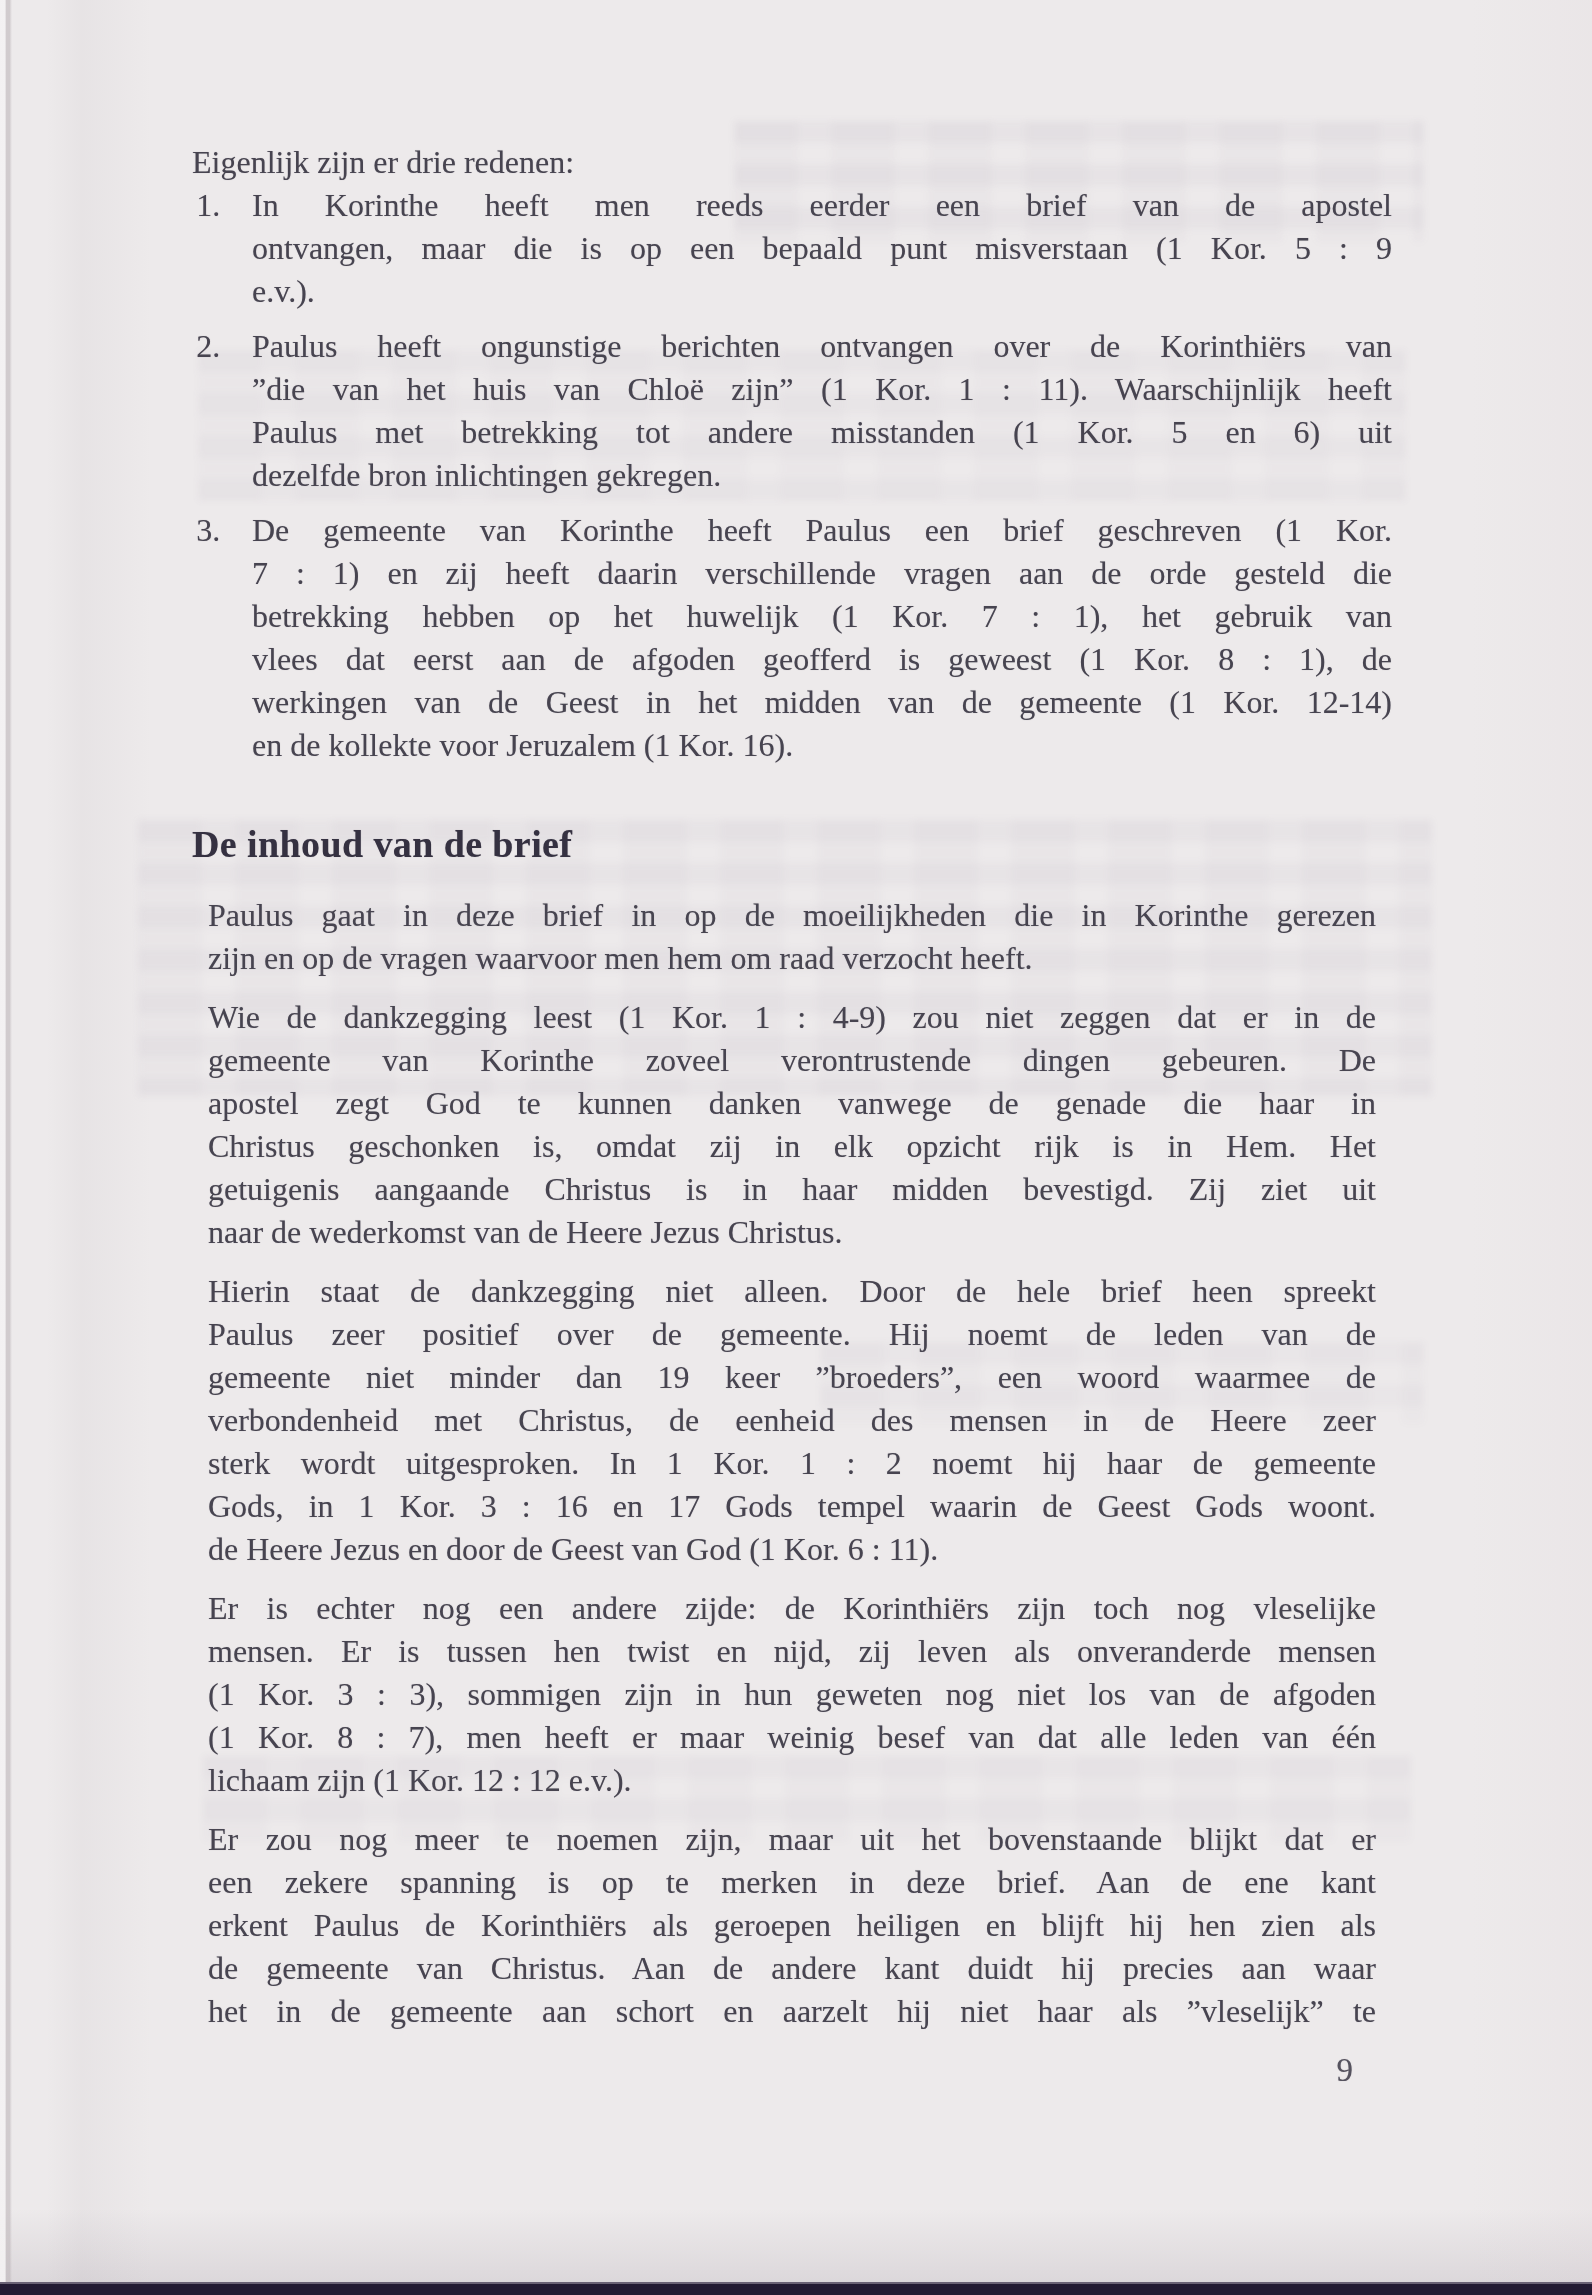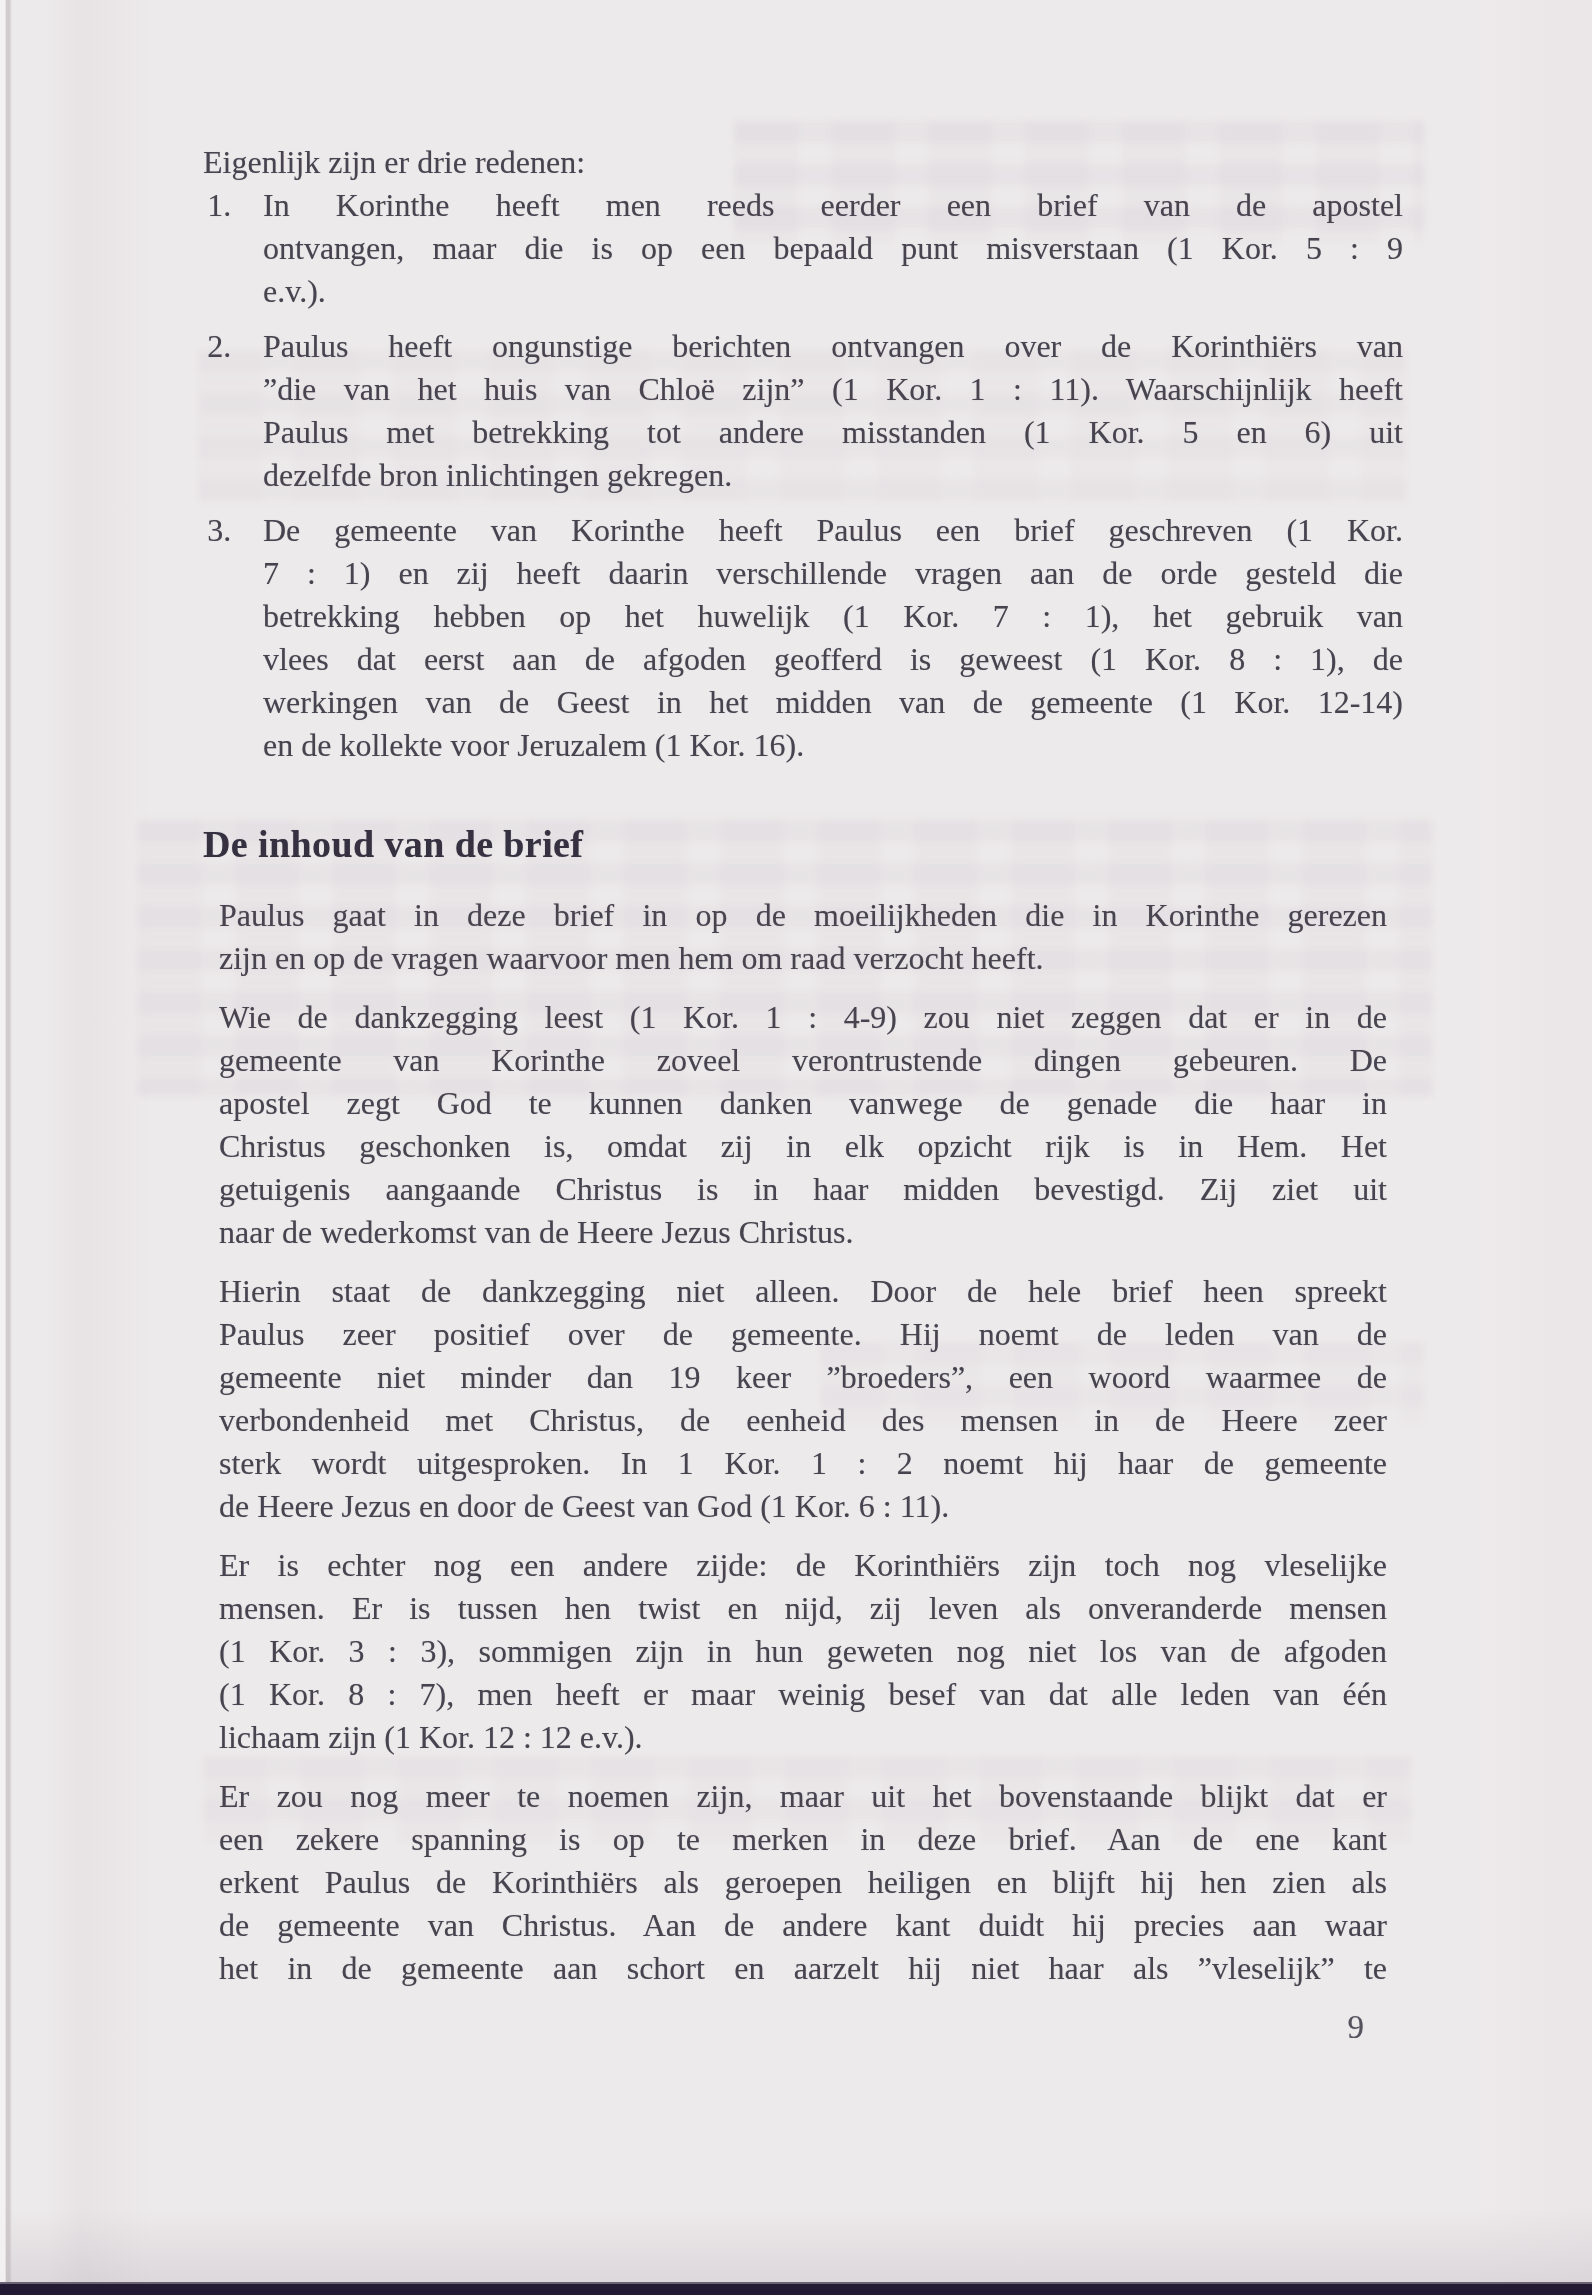--- a/index.html
+++ b/index.html
@@ -28,21 +28,21 @@
     filter:blur(3.5px);
     opacity:.55;
   }
   .g1{left:734px;top:121px;width:690px;height:121px;}
   .g2{left:198px;top:350px;width:1208px;height:151px;opacity:.4;}
   .g3{left:138px;top:820px;width:1294px;height:276px;opacity:.5;}
   .g4{left:820px;top:1342px;width:604px;height:82px;opacity:.38;}
   .g5{left:203px;top:1756px;width:1208px;height:86px;opacity:.42;}
 
   .content{
-    position:absolute;left:203px;top:141px;width:1200px;
+    position:absolute;left:192px;top:141px;width:1200px;
     color:#474450;
     font-size:32px;line-height:43px;
     text-shadow:0 0 0.9px rgba(71,68,80,.35);
   }
   .ln{min-height:43px;}
   .j{text-align:justify;text-align-last:justify;}
   .intro{margin:0;}
   .reasons{margin:0;}
   .item{position:relative;padding-left:60px;margin-bottom:12px;}
   .item:last-child{margin-bottom:0;}
@@ -120,20 +120,21 @@
           <div class="ln j">Christus geschonken is, omdat zij in elk opzicht rijk is in Hem. Het</div>
           <div class="ln j">getuigenis aangaande Christus is in haar midden bevestigd. Zij ziet uit</div>
           <div class="ln">naar de wederkomst van de Heere Jezus Christus.</div>
         </div>
         <div class="para">
           <div class="ln j">Hierin staat de dankzegging niet alleen. Door de hele brief heen spreekt</div>
           <div class="ln j">Paulus zeer positief over de gemeente. Hij noemt de leden van de</div>
           <div class="ln j">gemeente niet minder dan 19 keer ”broeders”, een woord waarmee de</div>
           <div class="ln j">verbondenheid met Christus, de eenheid des mensen in de Heere zeer</div>
           <div class="ln j">sterk wordt uitgesproken. In 1 Kor. 1 : 2 noemt hij haar de gemeente</div>
+          <div class="ln j">Gods, in 1 Kor. 3 : 16 en 17 Gods tempel waarin de Geest Gods woont.</div>
           <div class="ln">de Heere Jezus en door de Geest van God (1 Kor. 6 : 11).</div>
         </div>
         <div class="para">
           <div class="ln j">Er is echter nog een andere zijde: de Korinthiërs zijn toch nog vleselijke</div>
           <div class="ln j">mensen. Er is tussen hen twist en nijd, zij leven als onveranderde mensen</div>
           <div class="ln j">(1 Kor. 3 : 3), sommigen zijn in hun geweten nog niet los van de afgoden</div>
           <div class="ln j">(1 Kor. 8 : 7), men heeft er maar weinig besef van dat alle leden van één</div>
           <div class="ln">lichaam zijn (1 Kor. 12 : 12 e.v.).</div>
         </div>
         <div class="para">

